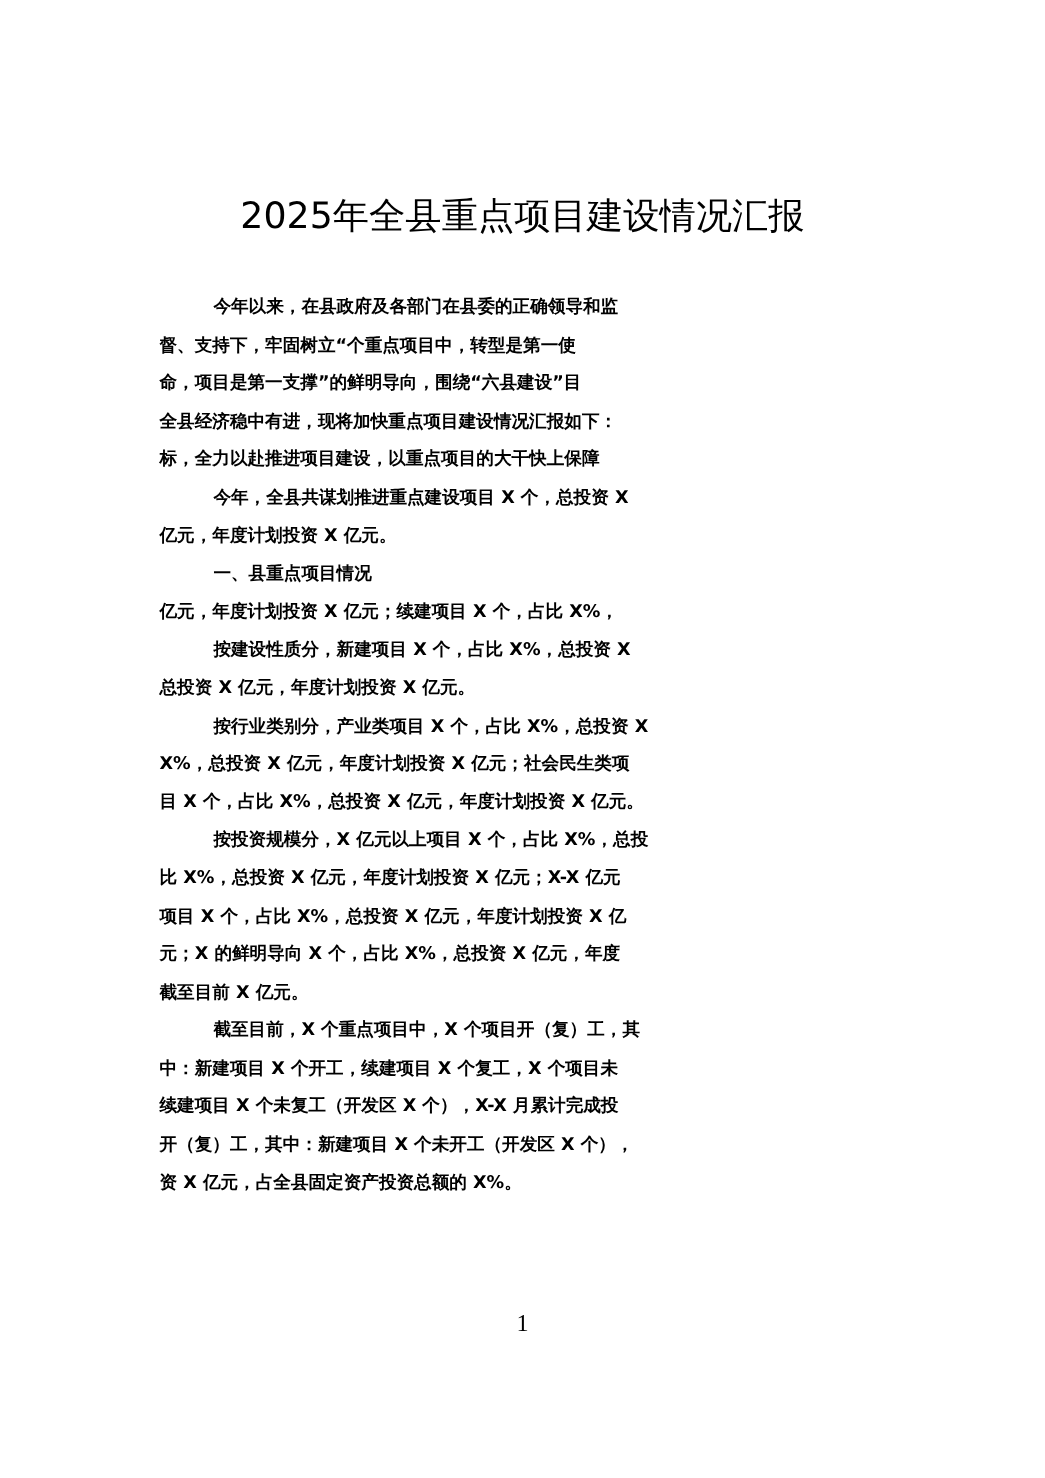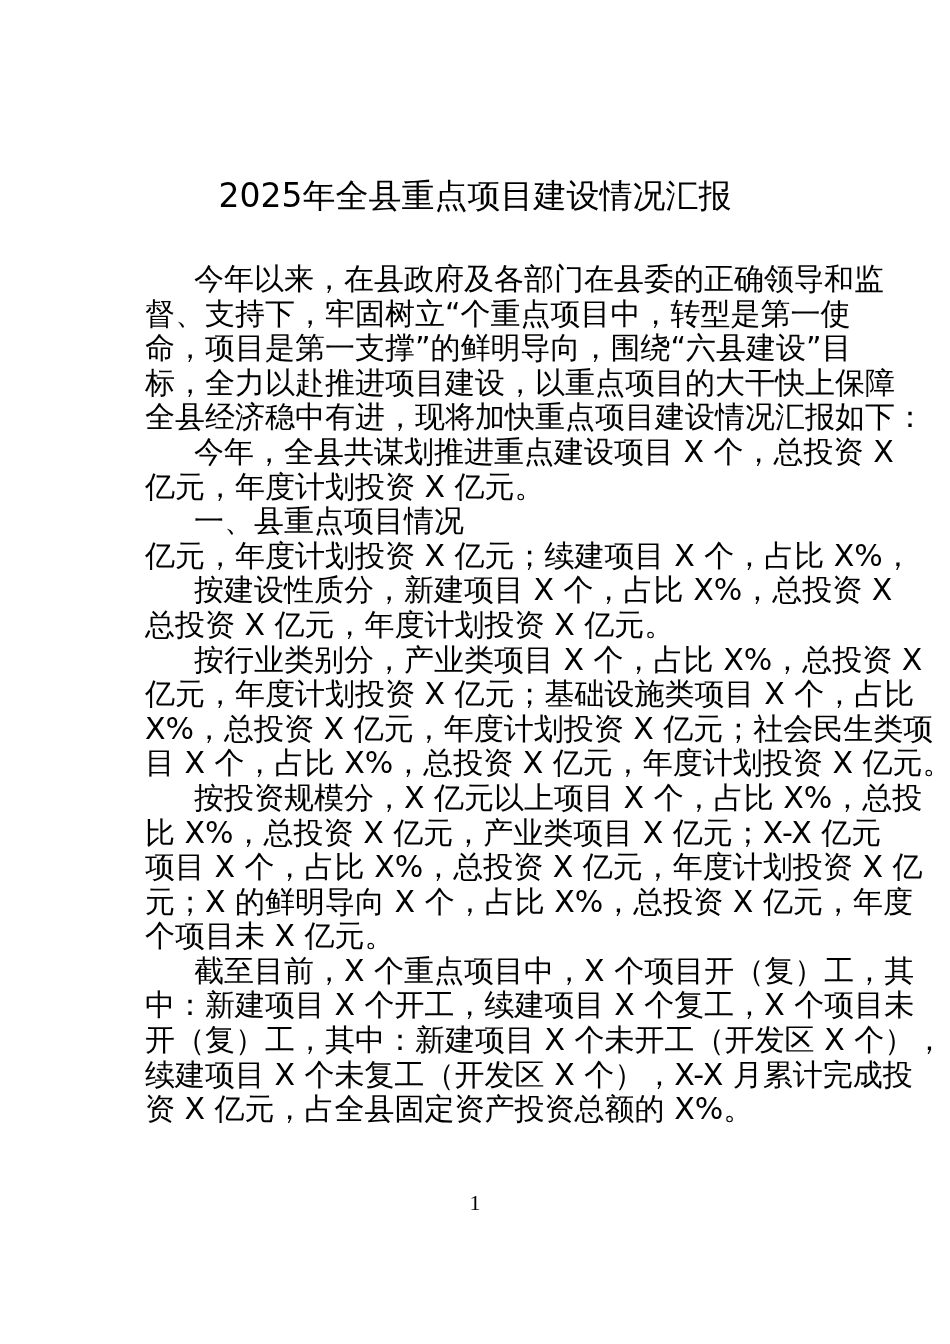--- a/index.html
+++ b/index.html
@@ -36,23 +36,24 @@
     }
     .body-text {
       position: absolute;
       top: 262px;
       left: 145px;
       width: 670px;
     }
     .line {
       display: block;
       white-space: nowrap;
-      font-size: 30px;
+      font-size: 16px;
       line-height: 34.6px;
       height: 34.6px;
+      font-weight: bold;
     }
     .line.indent {
       padding-left: 49px;
     }
     .page-number {
       position: absolute;
       top: 1188px;
       left: 0;
       width: 950px;
       text-align: center;
@@ -67,59 +68,58 @@
 <div class="page">
 
   <div class="title">2025年全县重点项目建设情况汇报</div>
 
   <div class="body-text">
 
     <div>
       <span class="line indent">今年以来，在县政府及各部门在县委的正确领导和监</span>
       <span class="line">督、支持下，牢固树立“个重点项目中，转型是第一使</span>
       <span class="line">命，项目是第一支撑”的鲜明导向，围绕“六县建设”目</span>
+      <span class="line">全县经济稳中有进，现将加快重点项目建设情况汇报如下：</span>
       <span class="line">标，全力以赴推进项目建设，以重点项目的大干快上保障</span>
-      <span class="line">全县经济稳中有进，现将加快重点项目建设情况汇报如下：</span>
     </div>
 
     <div>
       <span class="line indent">今年，全县共谋划推进重点建设项目 X 个，总投资 X</span>
       <span class="line">亿元，年度计划投资 X 亿元。</span>
     </div>
 
     <div>
       <span class="line indent">一、县重点项目情况</span>
     </div>
 
     <div>
       <span class="line">亿元，年度计划投资 X 亿元；续建项目 X 个，占比 X%，</span>
       <span class="line indent">按建设性质分，新建项目 X 个，占比 X%，总投资 X</span>
       <span class="line">总投资 X 亿元，年度计划投资 X 亿元。</span>
     </div>
 
     <div>
       <span class="line indent">按行业类别分，产业类项目 X 个，占比 X%，总投资 X</span>
-      <span class="line">亿元，年度计划投资 X 亿元；基础设施类项目 X 个，占比</span>
       <span class="line">X%，总投资 X 亿元，年度计划投资 X 亿元；社会民生类项</span>
       <span class="line">目 X 个，占比 X%，总投资 X 亿元，年度计划投资 X 亿元。</span>
     </div>
 
     <div>
       <span class="line indent">按投资规模分，X 亿元以上项目 X 个，占比 X%，总投</span>
-      <span class="line">比 X%，总投资 X 亿元，产业类项目 X 亿元；X-X 亿元</span>
+      <span class="line">比 X%，总投资 X 亿元，年度计划投资 X 亿元；X-X 亿元</span>
       <span class="line">项目 X 个，占比 X%，总投资 X 亿元，年度计划投资 X 亿</span>
       <span class="line">元；X 的鲜明导向 X 个，占比 X%，总投资 X 亿元，年度</span>
-      <span class="line">个项目未 X 亿元。</span>
+      <span class="line">截至目前 X 亿元。</span>
     </div>
 
     <div>
       <span class="line indent">截至目前，X 个重点项目中，X 个项目开（复）工，其</span>
       <span class="line">中：新建项目 X 个开工，续建项目 X 个复工，X 个项目未</span>
+      <span class="line">续建项目 X 个未复工（开发区 X 个），X-X 月累计完成投</span>
       <span class="line">开（复）工，其中：新建项目 X 个未开工（开发区 X 个），</span>
-      <span class="line">续建项目 X 个未复工（开发区 X 个），X-X 月累计完成投</span>
       <span class="line">资 X 亿元，占全县固定资产投资总额的 X%。</span>
     </div>
 
   </div>
 
   <div class="page-number">1</div>
 
 </div>
 
 </body></html>

